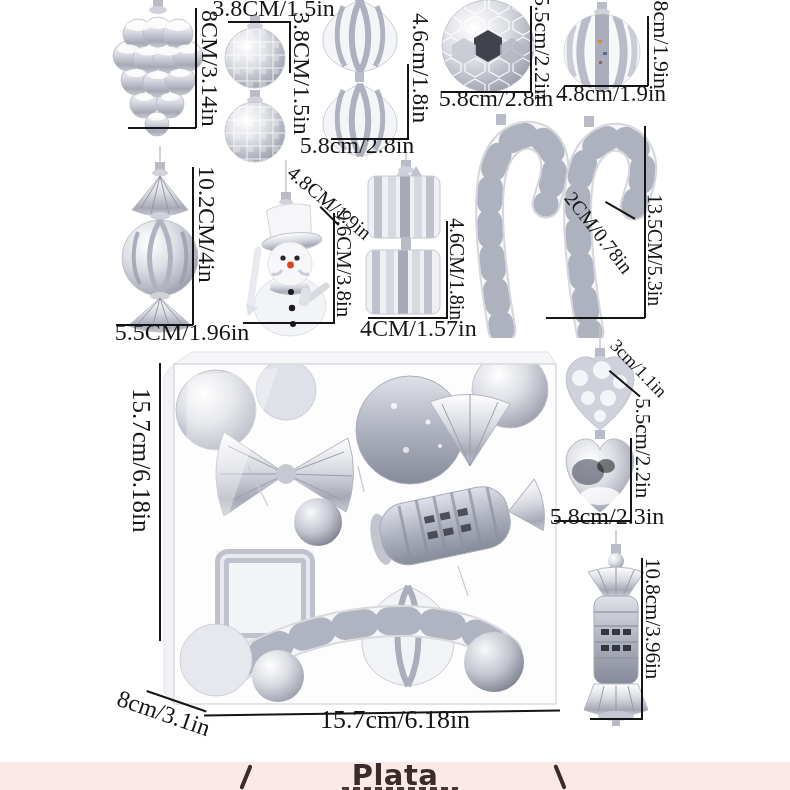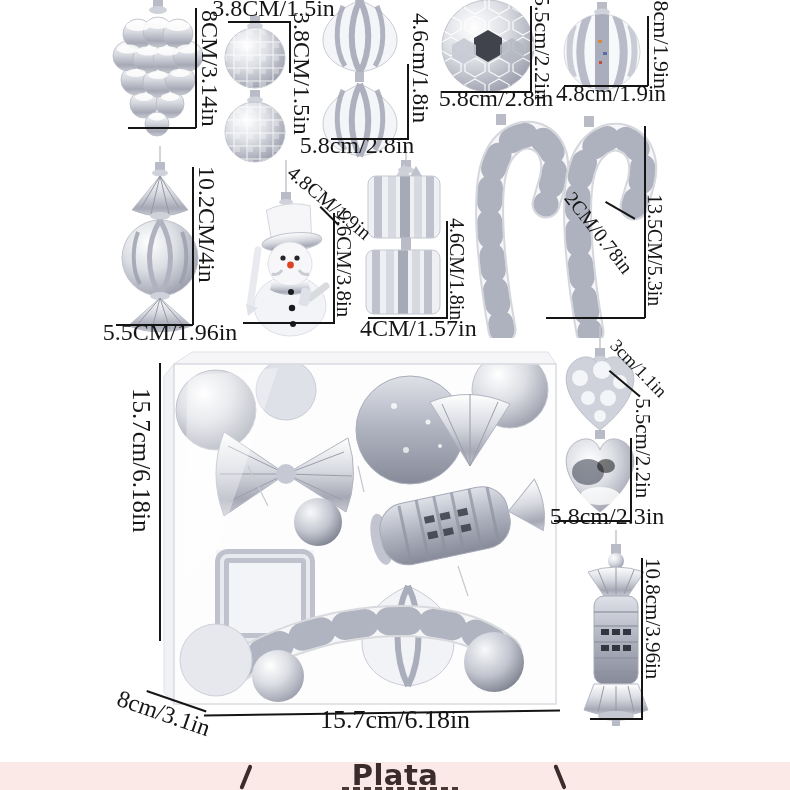--- a/index.html
+++ b/index.html
@@ -453,21 +453,21 @@
   <div class="vlbl f24" style="left:197px;top:10px;height:122px">8CM/3.14in</div>
   <div class="hlbl f24" style="left:206px;top:-4px;width:135px">3.8CM/1.5in</div>
   <div class="vlbl f24" style="left:289px;top:12px;height:124px">3.8CM/1.5in</div>
   <div class="vlbl f23" style="left:408px;top:13px;height:124px">4.6cm/1.8in</div>
   <div class="hlbl f24" style="left:297px;top:133px;width:120px">5.8cm/2.8in</div>
   <div class="vlbl f22" style="left:531px;top:-5px;height:102px">5.5cm/2.2in</div>
   <div class="hlbl f24" style="left:438px;top:86px;width:116px">5.8cm/2.8in</div>
   <div class="hlbl f23" style="left:554px;top:82px;width:114px">4.8cm/1.9in</div>
   <div class="vlbl f22" style="left:650px;top:-16px;height:120px">4.8cm/1.9in</div>
   <div class="vlbl f24" style="left:194px;top:166px;height:158px">10.2CM/4in</div>
-  <div class="hlbl f24" style="left:100px;top:320px;width:140px">5.5CM/1.96in</div>
+  <div class="hlbl f24" style="left:112px;top:320px;width:140px">5.5CM/1.96in</div>
   <div class="dlbl f20" style="left:297px;top:162px;transform:rotate(40deg)">4.8CM/1.9in</div>
   <div class="vlbl f21" style="left:333px;top:210px;height:122px">9.6CM/3.8in</div>
   <div class="vlbl f20" style="left:446px;top:218px;height:104px">4.6CM/1.8in</div>
   <div class="hlbl f24" style="left:360px;top:316px;width:116px">4CM/1.57in</div>
   <div class="dlbl f20" style="left:577px;top:188px;transform:rotate(52deg)">2CM/0.78in</div>
   <div class="vlbl f20" style="left:644px;top:194px;height:126px">13.5CM/5.3in</div>
   <div class="vlbl f25" style="left:128px;top:388px;height:230px">15.7cm/6.18in</div>
   <div class="dlbl f24" style="left:122px;top:686px;transform:rotate(19deg)">8cm/3.1in</div>
   <div class="hlbl f26" style="left:295px;top:706px;width:200px">15.7cm/6.18in</div>
   <div class="dlbl f18" style="left:620px;top:336px;transform:rotate(46deg)">3cm/1.1in</div>

